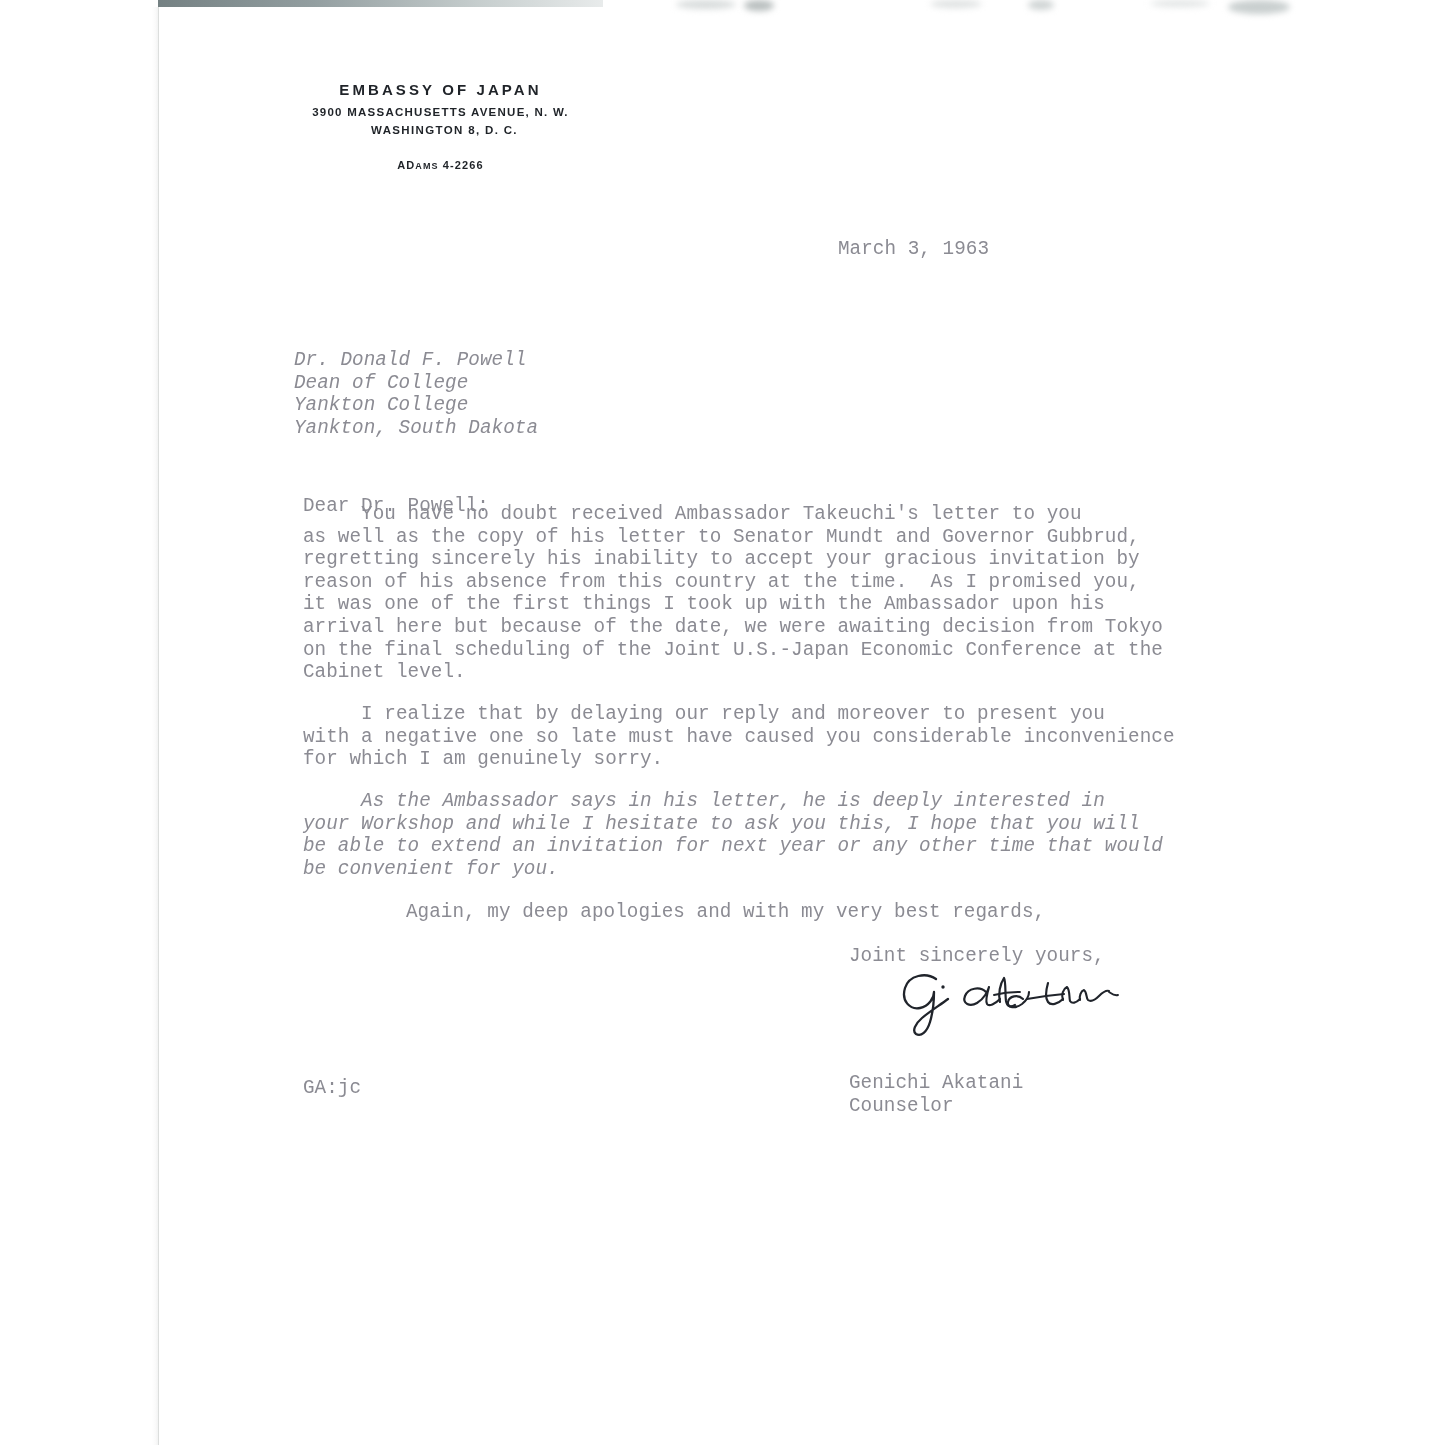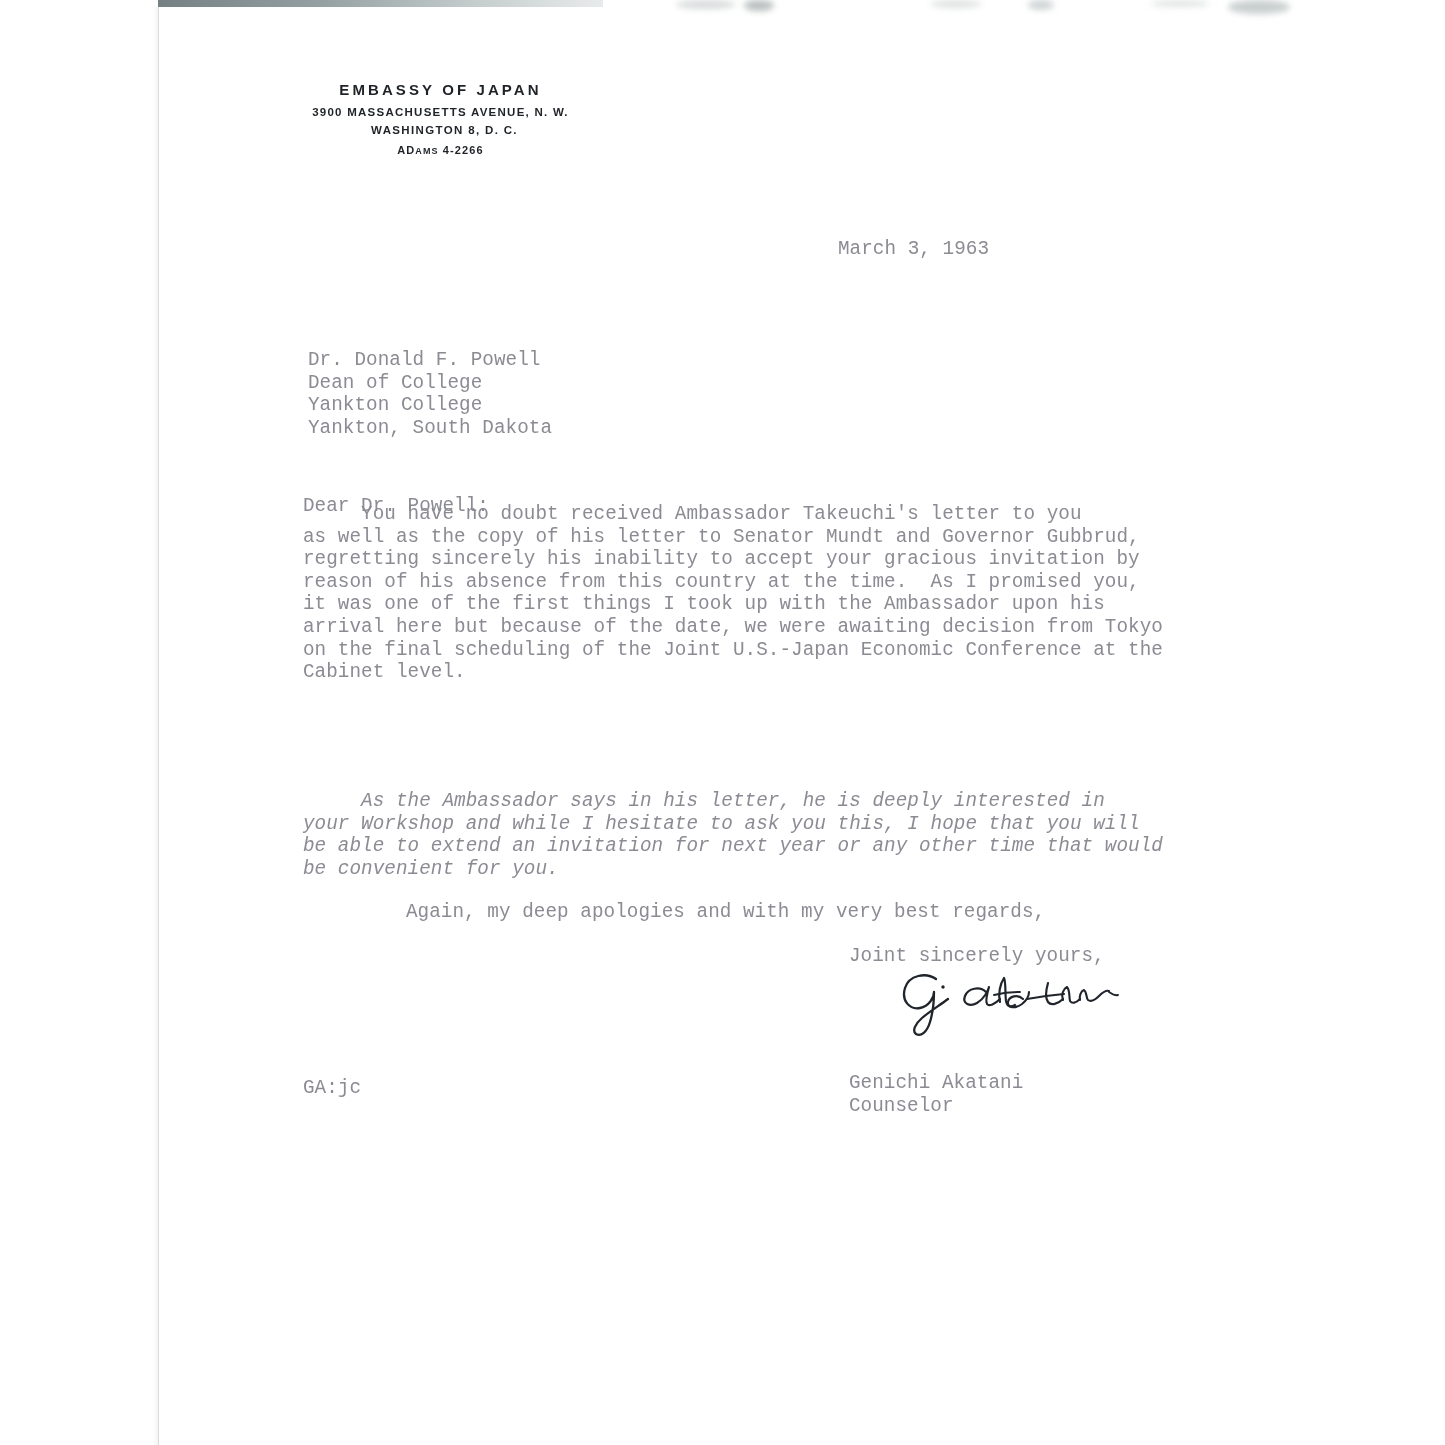--- a/index.html
+++ b/index.html
@@ -82,36 +82,36 @@
     font-size: 11.5px;
     font-weight: 700;
     letter-spacing: 1.35px;
     line-height: 18px;
     margin-left: 8px;
   }
   .lh-phone {
     font-size: 11px;
     font-weight: 700;
     letter-spacing: 1.1px;
-    margin-top: 5px;
+    margin-top: 20px;
   }
   .sc { font-size: 0.82em; }
 
   
   .typed {
     position: absolute;
     color: #8b8b93;
     font-size: 19.3px;
     line-height: 22.6px;
     letter-spacing: 0.05px;
     white-space: pre;
     font-family: "Liberation Mono", "DejaVu Sans Mono", monospace;
   }
   #date-line   { left: 838px; top: 238px; }
-  #address-blk { left: 308px; top: 349px; }
+  #address-blk { left: 294px; top: 349px; font-style: italic; }
   #salutation  { left: 303px; top: 459px; margin-top: 36px; }
   #para-1      { left: 303px; top: 503px; }
   #para-2      { left: 303px; top: 703px; }
   #para-3      { left: 303px; top: 790px; font-style: italic; }
   #closing-ln  { left: 406px; top: 901px; }
   #valediction { left: 849px; top: 945px; }
   #signer-blk  { left: 849px; top: 1072px; }
   #initials    { left: 303px; top: 1077px; }
 
   
@@ -156,20 +156,23 @@
 
   <div class="typed" id="para-1">     You have no doubt received Ambassador Takeuchi's letter to you
 as well as the copy of his letter to Senator Mundt and Governor Gubbrud,
 regretting sincerely his inability to accept your gracious invitation by
 reason of his absence from this country at the time.  As I promised you,
 it was one of the first things I took up with the Ambassador upon his
 arrival here but because of the date, we were awaiting decision from Tokyo
 on the final scheduling of the Joint U.S.-Japan Economic Conference at the
 Cabinet level.</div>
 
+  <div class="typed" id="para-2">     I realize that by delaying our reply and moreover to present you
+with a negative one so late must have caused you considerable inconvenience
+for which I am genuinely sorry.</div>
 
   <div class="typed" id="para-3">     As the Ambassador says in his letter, he is deeply interested in
 your Workshop and while I hesitate to ask you this, I hope that you will
 be able to extend an invitation for next year or any other time that would
 be convenient for you.</div>
 
   <div class="typed" id="closing-ln">Again, my deep apologies and with my very best regards,</div>
 
   <div class="typed" id="valediction">Joint sincerely yours,</div>
 

